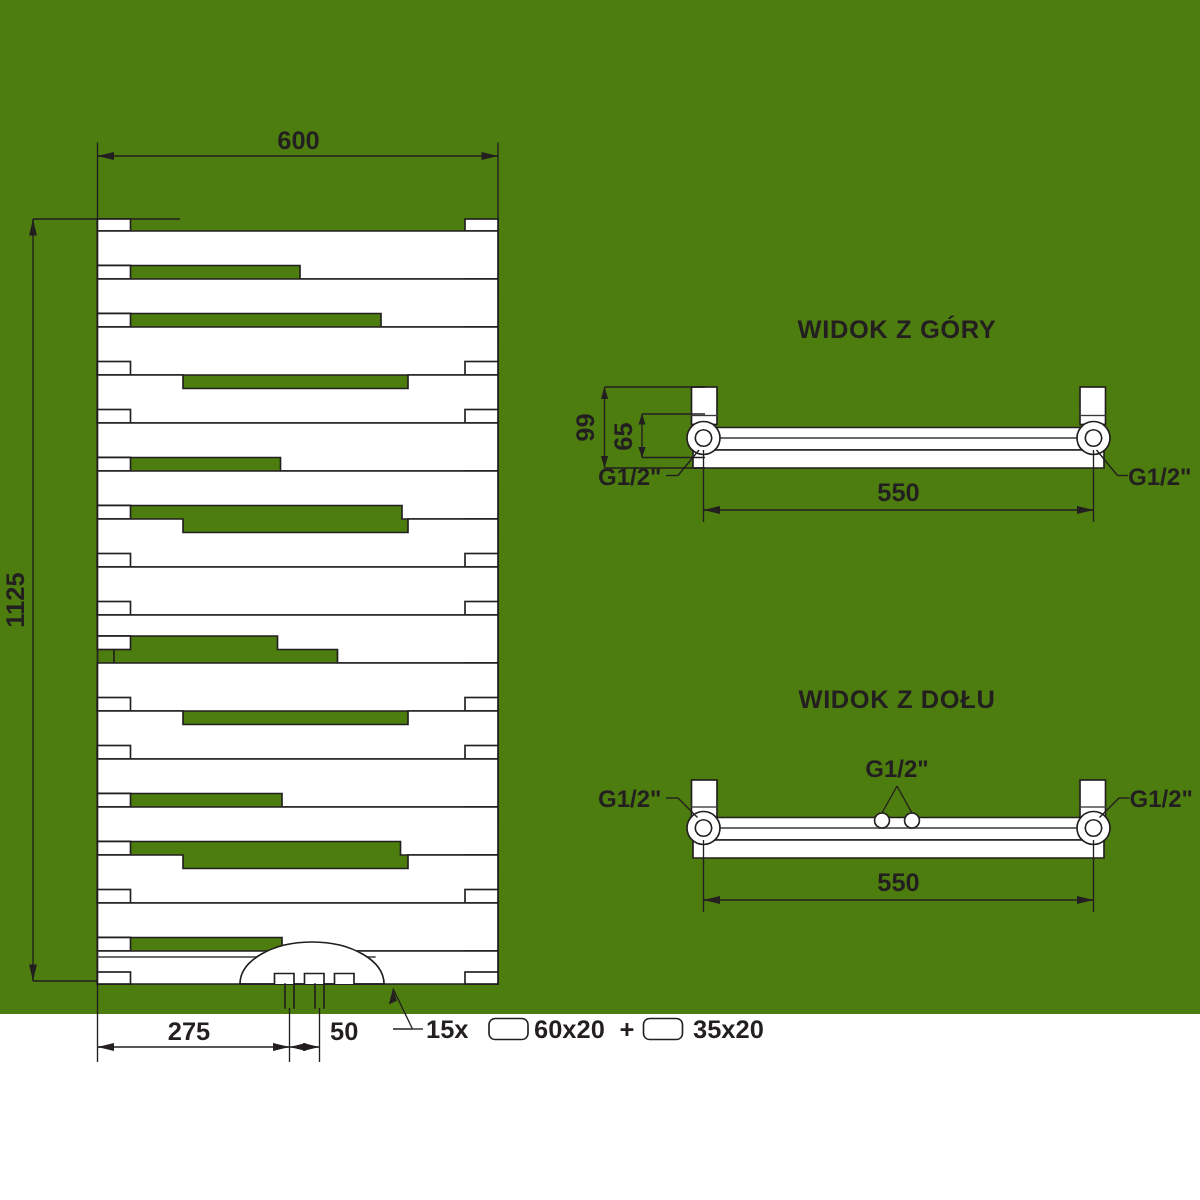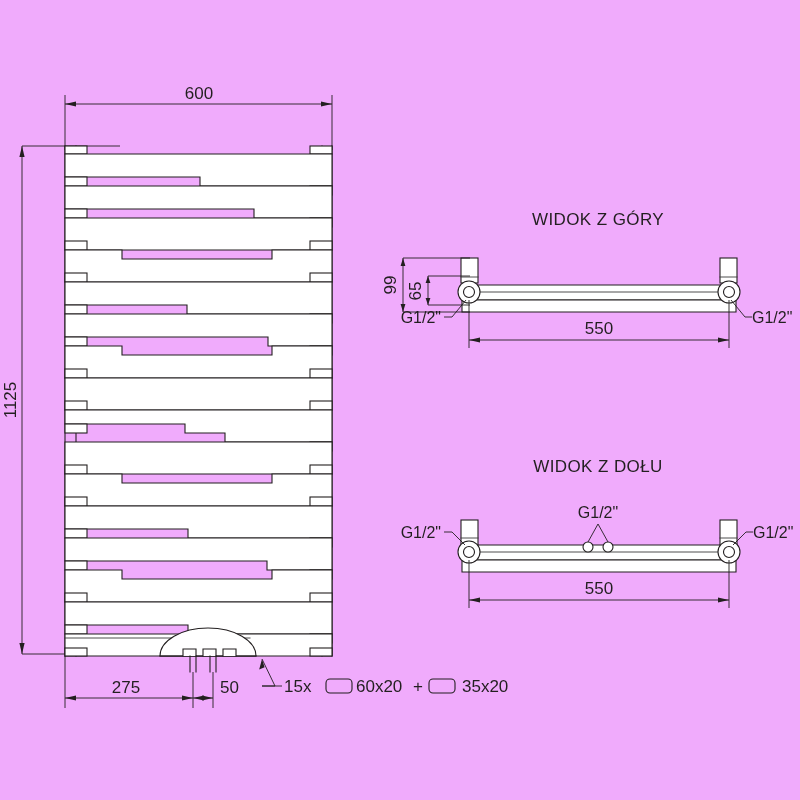--- a/index.html
+++ b/index.html
@@ -9,22 +9,23 @@
   }
   body {
     width: 800px;
     height: 800px;
     font-family: "Liberation Sans", sans-serif;
     overflow: hidden;
   }
   #drawing-root {
     position: relative;
     width: 800px;
-    height: 800px;
-    background: #f0abfc;
+    height: 676px;
+    background: #4d7c0f;
+    font-weight: bold;
   }
   svg.cad {
     display: block;
     width: 800px;
     height: 800px;
   }
   .ln {
     stroke: #231f20;
     fill: none;
     stroke-width: 1.1;

